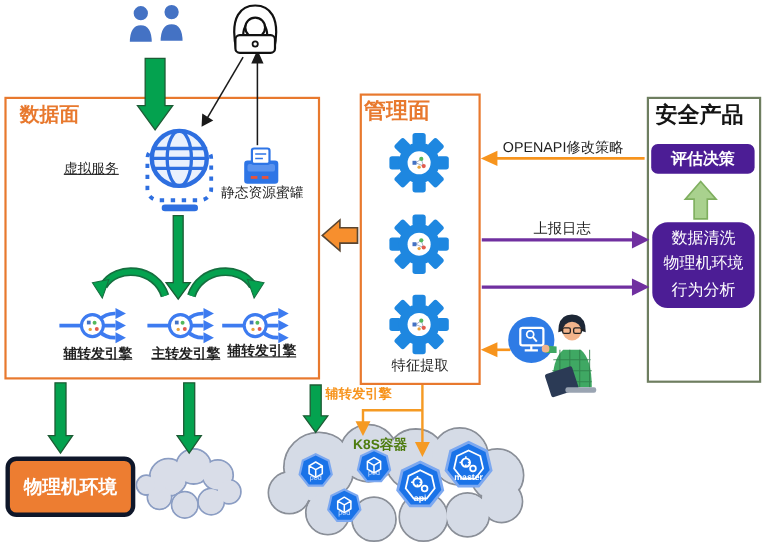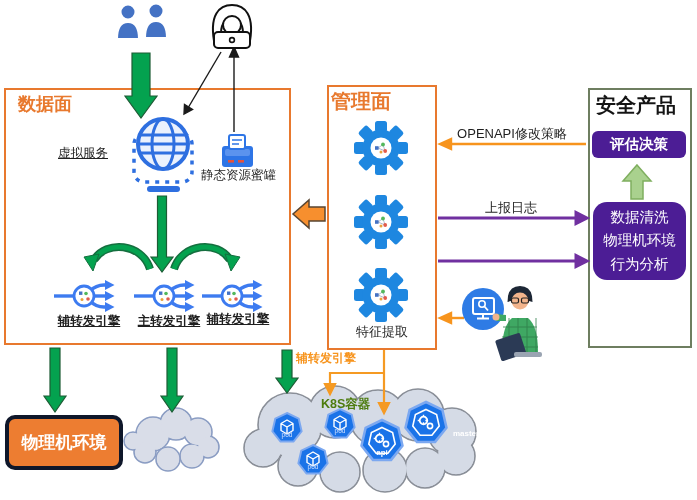--- a/index.html
+++ b/index.html
@@ -301,15 +301,15 @@
   <div class="lbl mnode-label">特征提取</div>
   <div class="lbl sp-title">安全产品</div>
   <div class="lbl flow-label" style="left:437px;top:126px;width:150px;">OPENAPI修改策略</div>
   <div class="lbl flow-label" style="left:437px;top:200px;width:148px;">上报日志</div>
   <div class="lbl scaling-label">辅转发引擎</div>
   <div class="lbl k8s-label">K8S容器</div>
   <div class="lbl pod-label" style="left:272px;top:431px;">pod</div>
   <div class="lbl pod-label" style="left:325px;top:427px;">pod</div>
   <div class="lbl pod-label" style="left:298px;top:463px;">pod</div>
   <div class="lbl knode-label" style="left:362px;top:448px;width:40px;">api</div>
-  <div class="lbl knode-label" style="left:402px;top:429px;width:48px;padding-left:40px;">master</div>
+  <div class="lbl knode-label" style="left:402px;top:429px;width:48px;">master</div>
 
 </div>
 
 </body></html>

